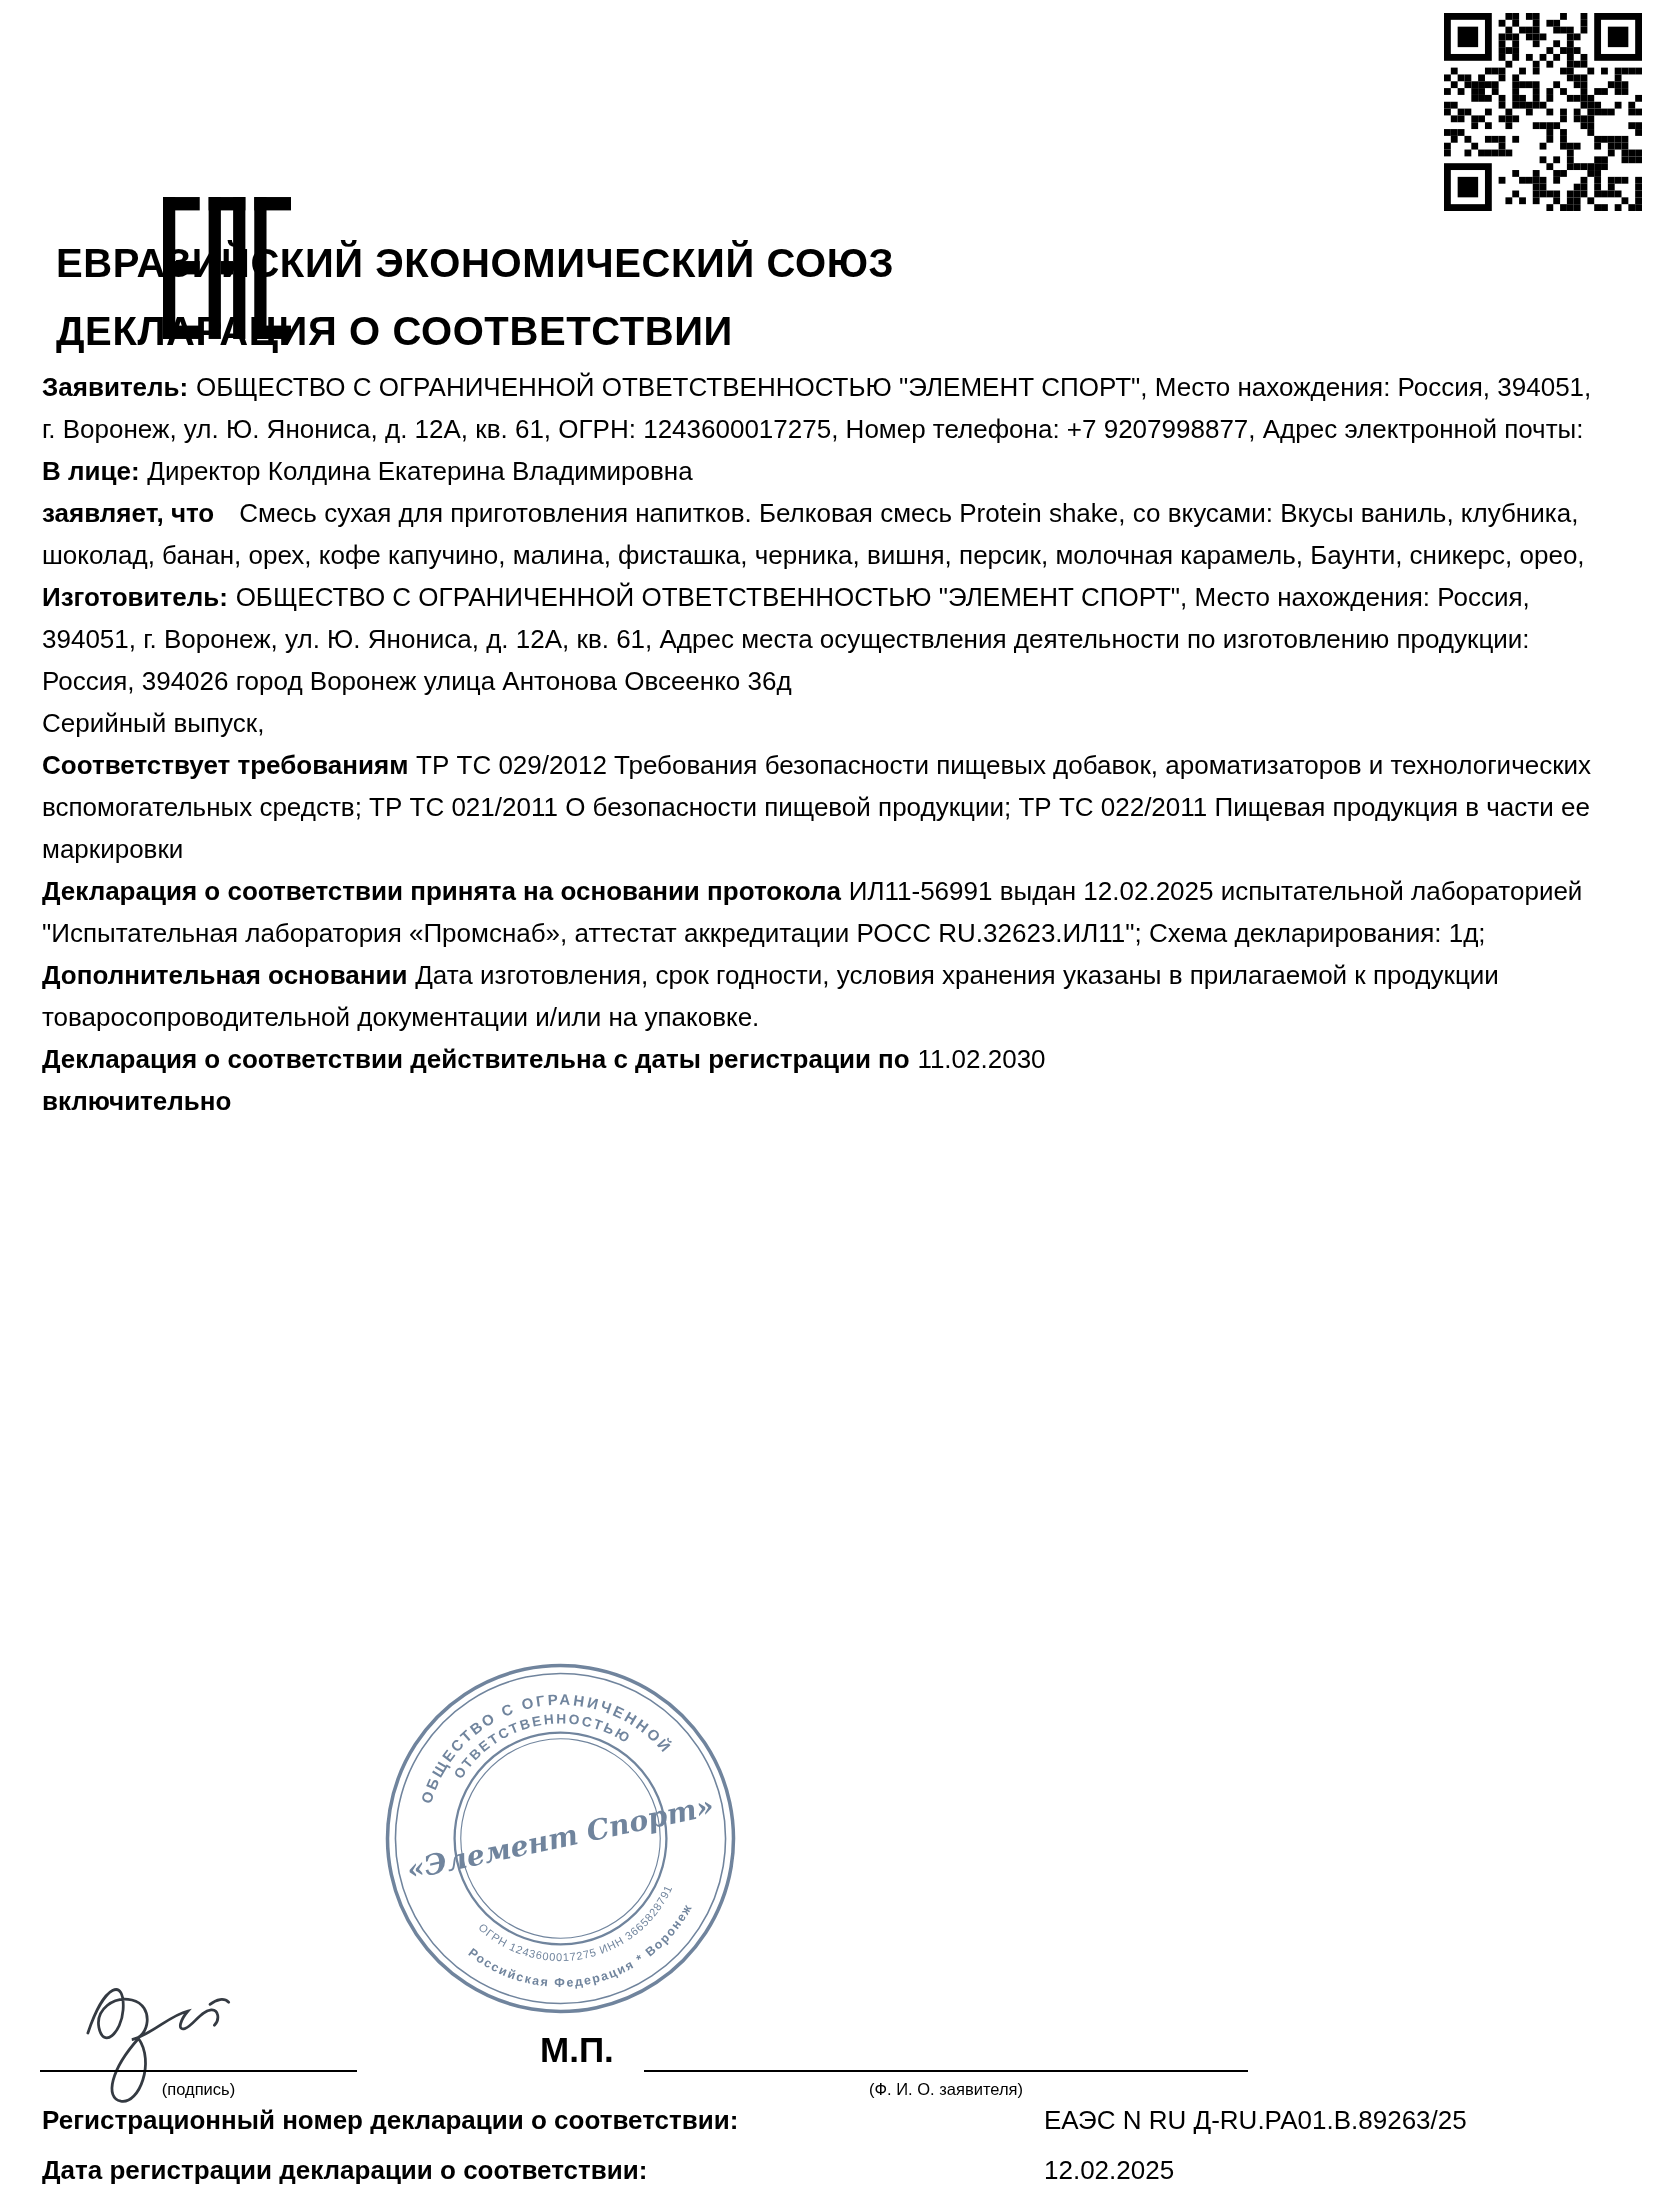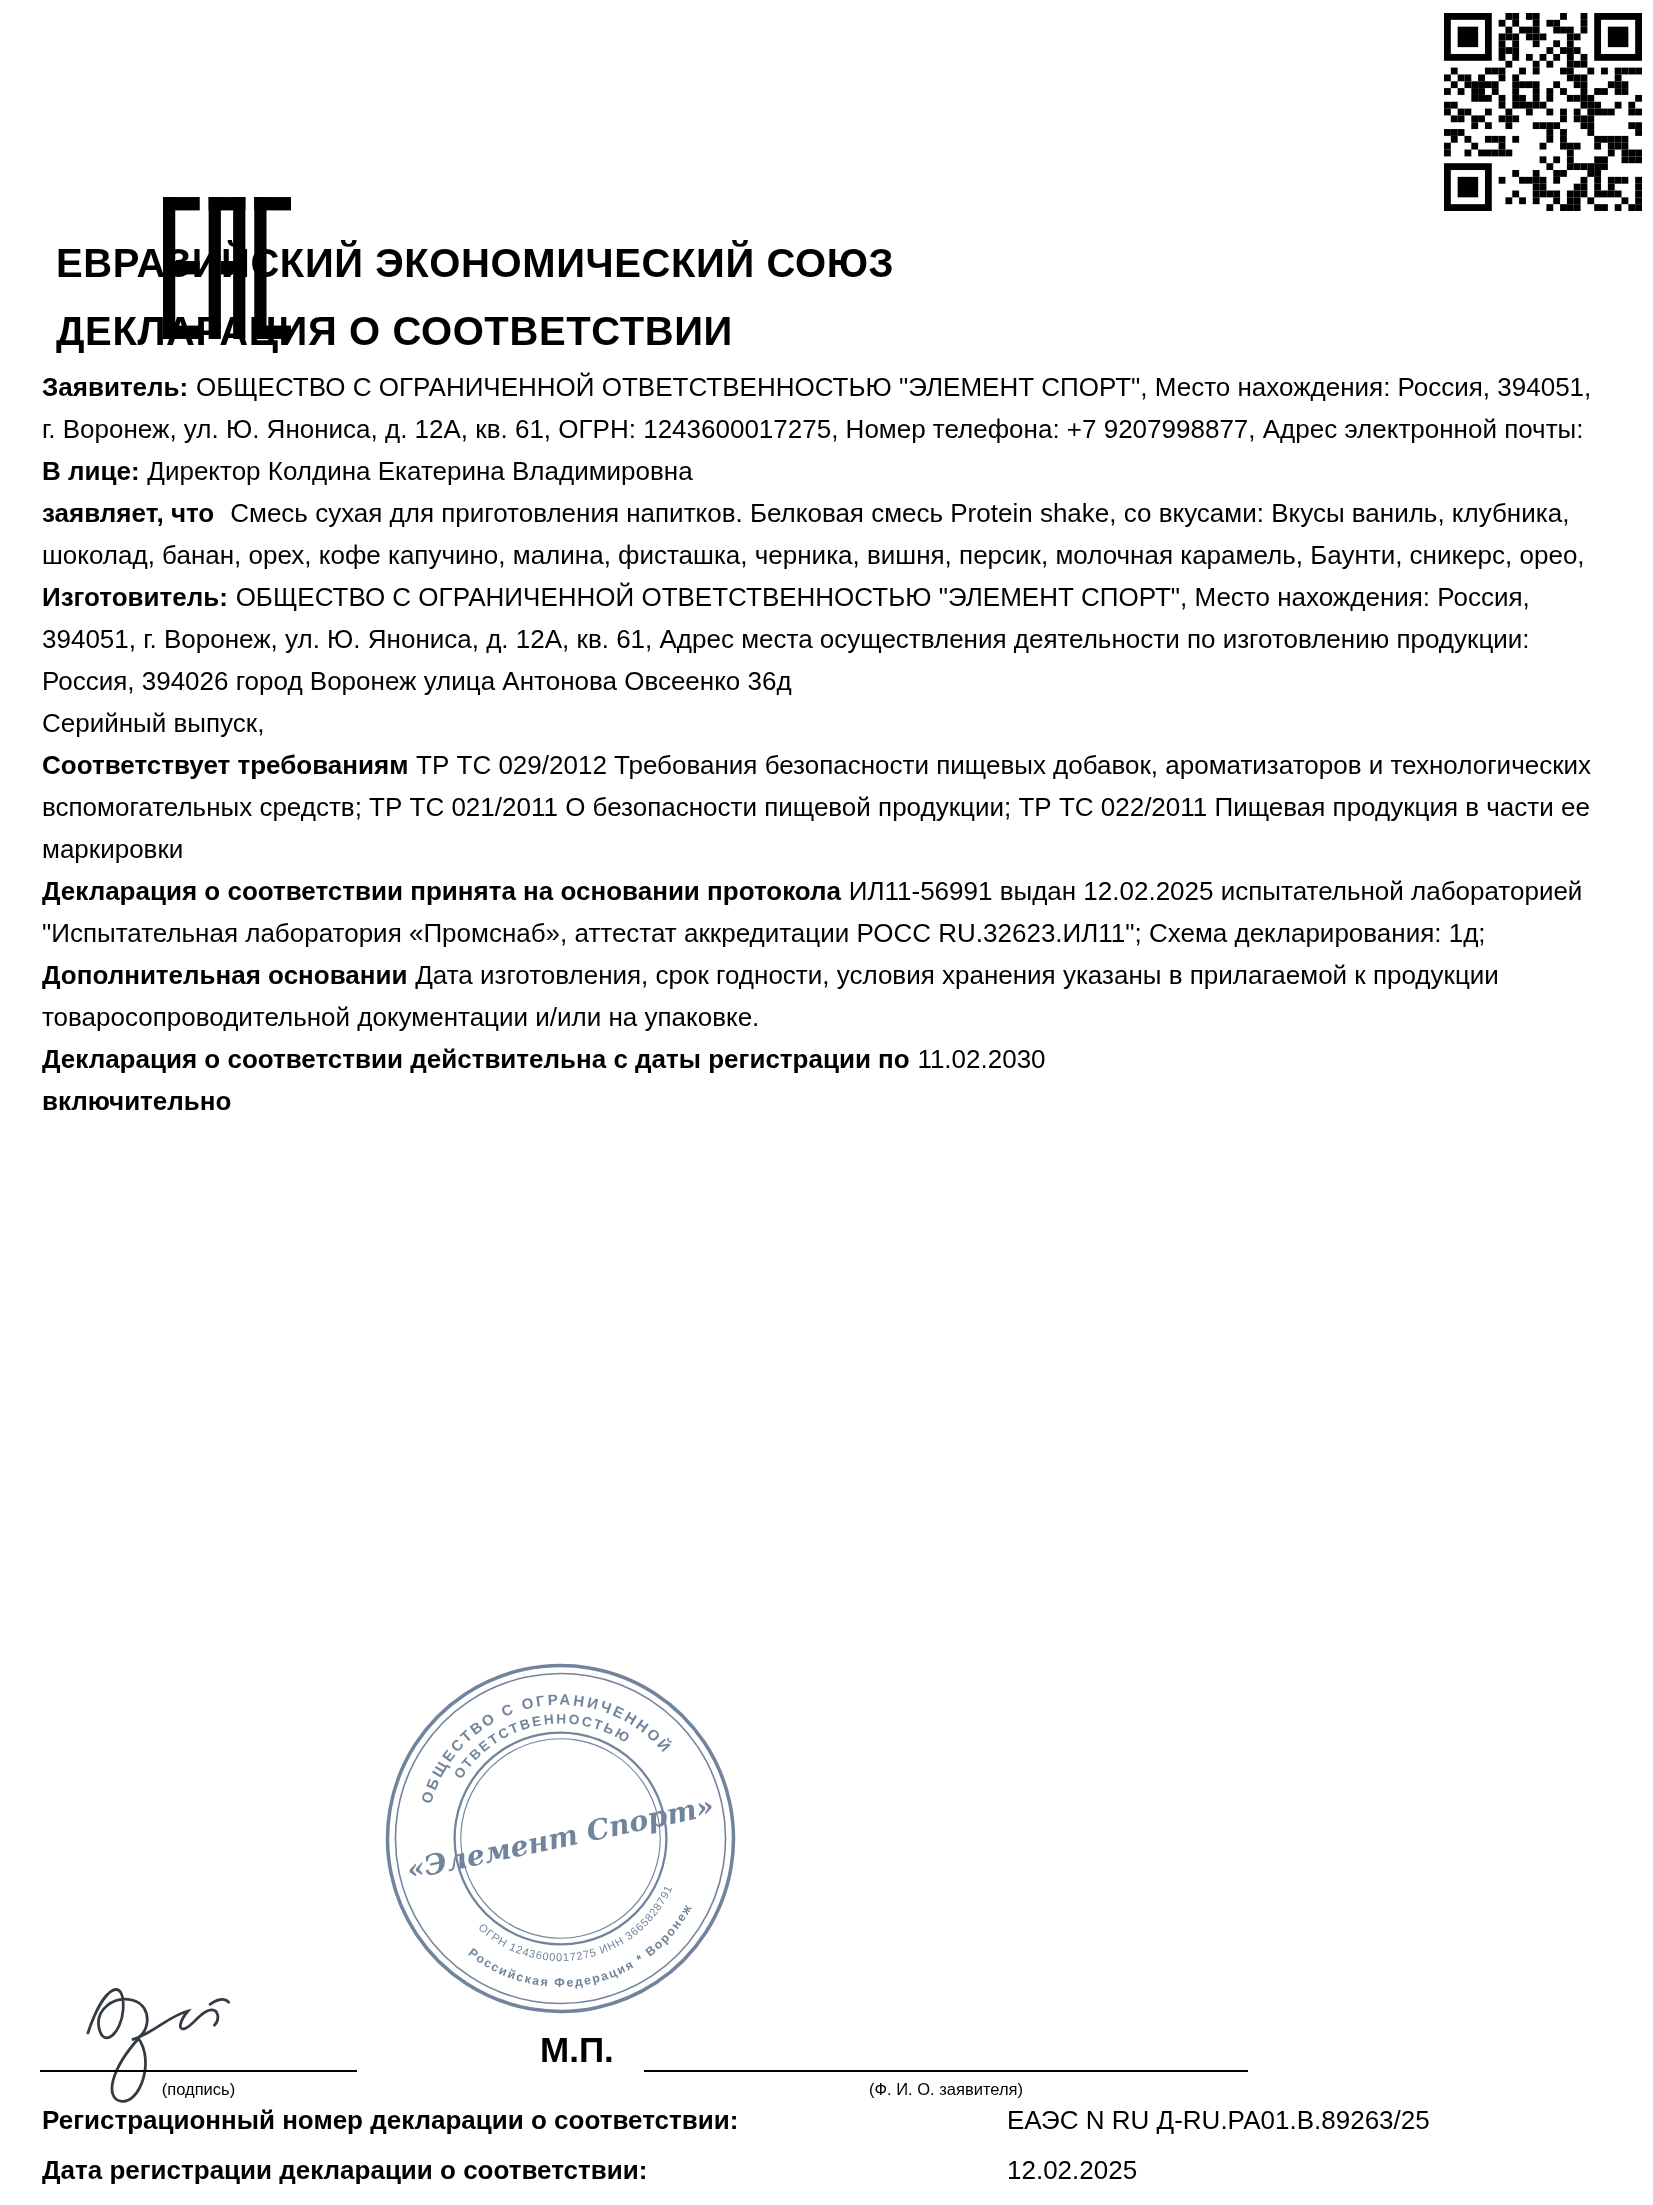--- a/index.html
+++ b/index.html
@@ -16,21 +16,21 @@
   
   .title { position:absolute; left:56px; width:1610px; text-align:left; font-weight:700; font-size:40px; letter-spacing:0.6px; }
   .t1 { top:241px; }
   .t2 { top:309px; }
 
   
   .content { position:absolute; left:42px; top:366px; width:1559px; font-size:26px; line-height:42px; }
   .content p { margin:0; }
   .b { font-weight:700; }
   .label { font-weight:700; margin-right:7.7px; }
-  .label-wide { font-weight:700; margin-right:16px; }
+  .label-wide { font-weight:700; margin-right:25px; }
   .mt-s { margin-top:6.6px; }
   .mt-xs { margin-top:4.4px; }
   .mt-m { margin-top:35px; }
   .mt-b { margin-top:11px; }
   .mt-l { margin-top:50px; }
 
   
   .stamp-wrap { position:absolute; left:384px; top:1662px; width:353px; height:353px; transform:rotate(-12deg); opacity:0.88; }
   .stamp-svg { width:353px; height:353px; }
   .stampcol { stroke:#5d7490; fill:none; }
@@ -49,21 +49,21 @@
   .sigline { position:absolute; border-top:2.2px solid #000; height:0; }
   .line-left { left:40px; top:2070px; width:317px; }
   .line-right { left:644px; top:2070px; width:604px; }
   .signer-name { position:absolute; left:644px; top:2031px; width:604px; text-align:center; font-size:25px; }
   .caption { position:absolute; top:2080px; font-size:16.5px; text-align:center; }
   .cap-left { left:40px; width:317px; }
   .cap-right { left:644px; width:604px; }
 
   
   .footer { position:absolute; left:42px; top:2103px; width:1571px; font-size:26px; }
-  .frow { display:flex; line-height:35px; margin-bottom:15.4px; }
+  .frow { display:flex; line-height:35px; margin-bottom:15.4px;gap:37px; }
   .flabel { width:965px; font-weight:700; }
   .fval { flex:1; }
 </style>
 </head>
 <body>
 
 <div class="page">
 
   <svg id="qr-svg" class="qr" viewBox="0 0 348 348">
       <rect x="0" y="0" width="348" height="348" fill="#ffffff"></rect>

